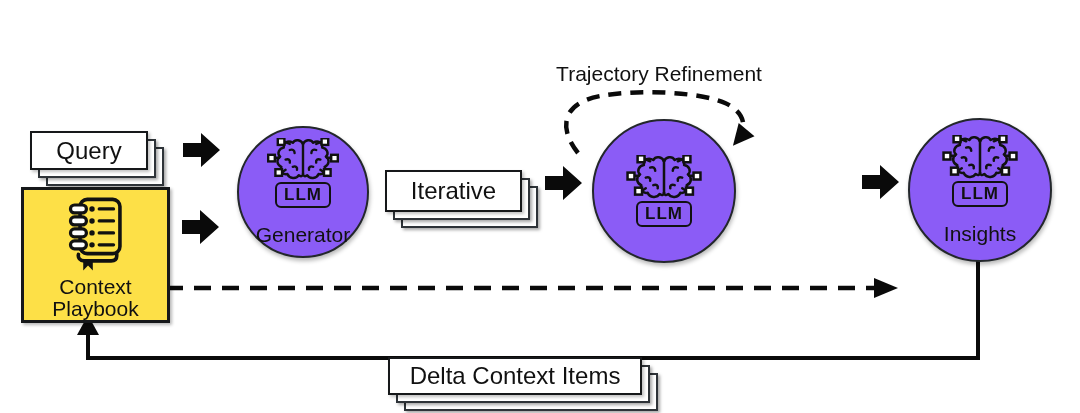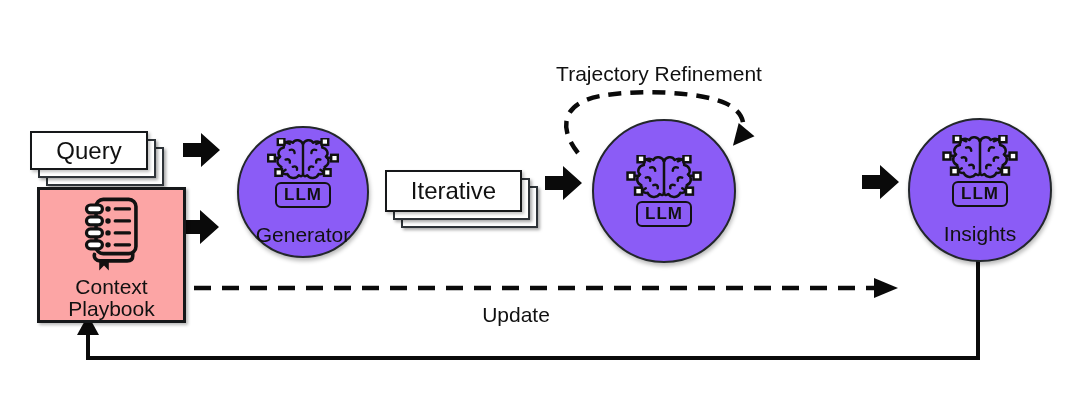--- a/index.html
+++ b/index.html
@@ -11,23 +11,23 @@
   
   .stack{position:absolute;z-index:2;margin-top:17px;}
   .stack .layer{position:absolute;inset:0;background:#fff;border:2.5px solid #2e3338;
     box-shadow:2px 2px 3px rgba(0,0,0,.35);}
   .stack .l1{transform:translate(8px,8px);}
   .stack .l2{transform:translate(16px,16px);}
   .stack .face{position:absolute;inset:0;background:#fff;border:2.5px solid #16181a;
     display:flex;align-items:center;justify-content:center;
     font-size:24px;box-shadow:2px 2px 3px rgba(0,0,0,.25);}
   
-  .bigbox{position:absolute;z-index:2;background:#fca5a5;border:3px solid #16181a;
+  .bigbox{position:absolute;z-index:2;background:#fde047;border:3px solid #16181a;
     box-shadow:2px 2px 3px rgba(0,0,0,.28);
-    display:flex;flex-direction:column;align-items:center;margin-left:16px;}
+    display:flex;flex-direction:column;align-items:center;}
   .bigbox .nblabel{width:96px;text-align:center;font-size:21px;line-height:22px;margin-top:4px;}
   
   .agent{position:absolute;z-index:2;background:#8b5cf6;border:2px solid #23272b;border-radius:50%;
     box-shadow:1px 3px 4px rgba(0,0,0,.28);
     display:flex;flex-direction:column;align-items:center;justify-content:center;}
   .badge{border:2.5px solid #111;border-radius:6px;padding:0px 7px 1px 7px;
     font-weight:bold;font-size:17px;letter-spacing:1px;margin-top:2px;line-height:21px;}
   .agent .alabel{font-size:21px;margin-top:15px;}
   
   .ann{position:absolute;z-index:2;font-size:21px;text-align:center;}
@@ -195,16 +195,22 @@
           <rect x="14" y="52" width="11" height="11"></rect>
         <rect x="91" y="0.5" width="11" height="11"></rect>
           <rect x="107" y="28" width="11" height="11"></rect>
           <rect x="95" y="52" width="11" height="11"></rect>
       </g>
     </svg>
     <div class="badge">LLM</div>
     <div class="alabel">Insights</div>
   </div>
 
-  <div class="ann" style="left:460px;top:303px;width:112px;">Update</div>
-
+
+  <div class="stack" style="left:388px;top:340px;width:254px;height:38px;">
+    <div class="layer l2"></div>
+    <div class="layer l1"></div>
+    <div class="face">
+      <span>Delta Context Items</span>
+    </div>
+  </div>
 
 </div>
 
 </body></html>

